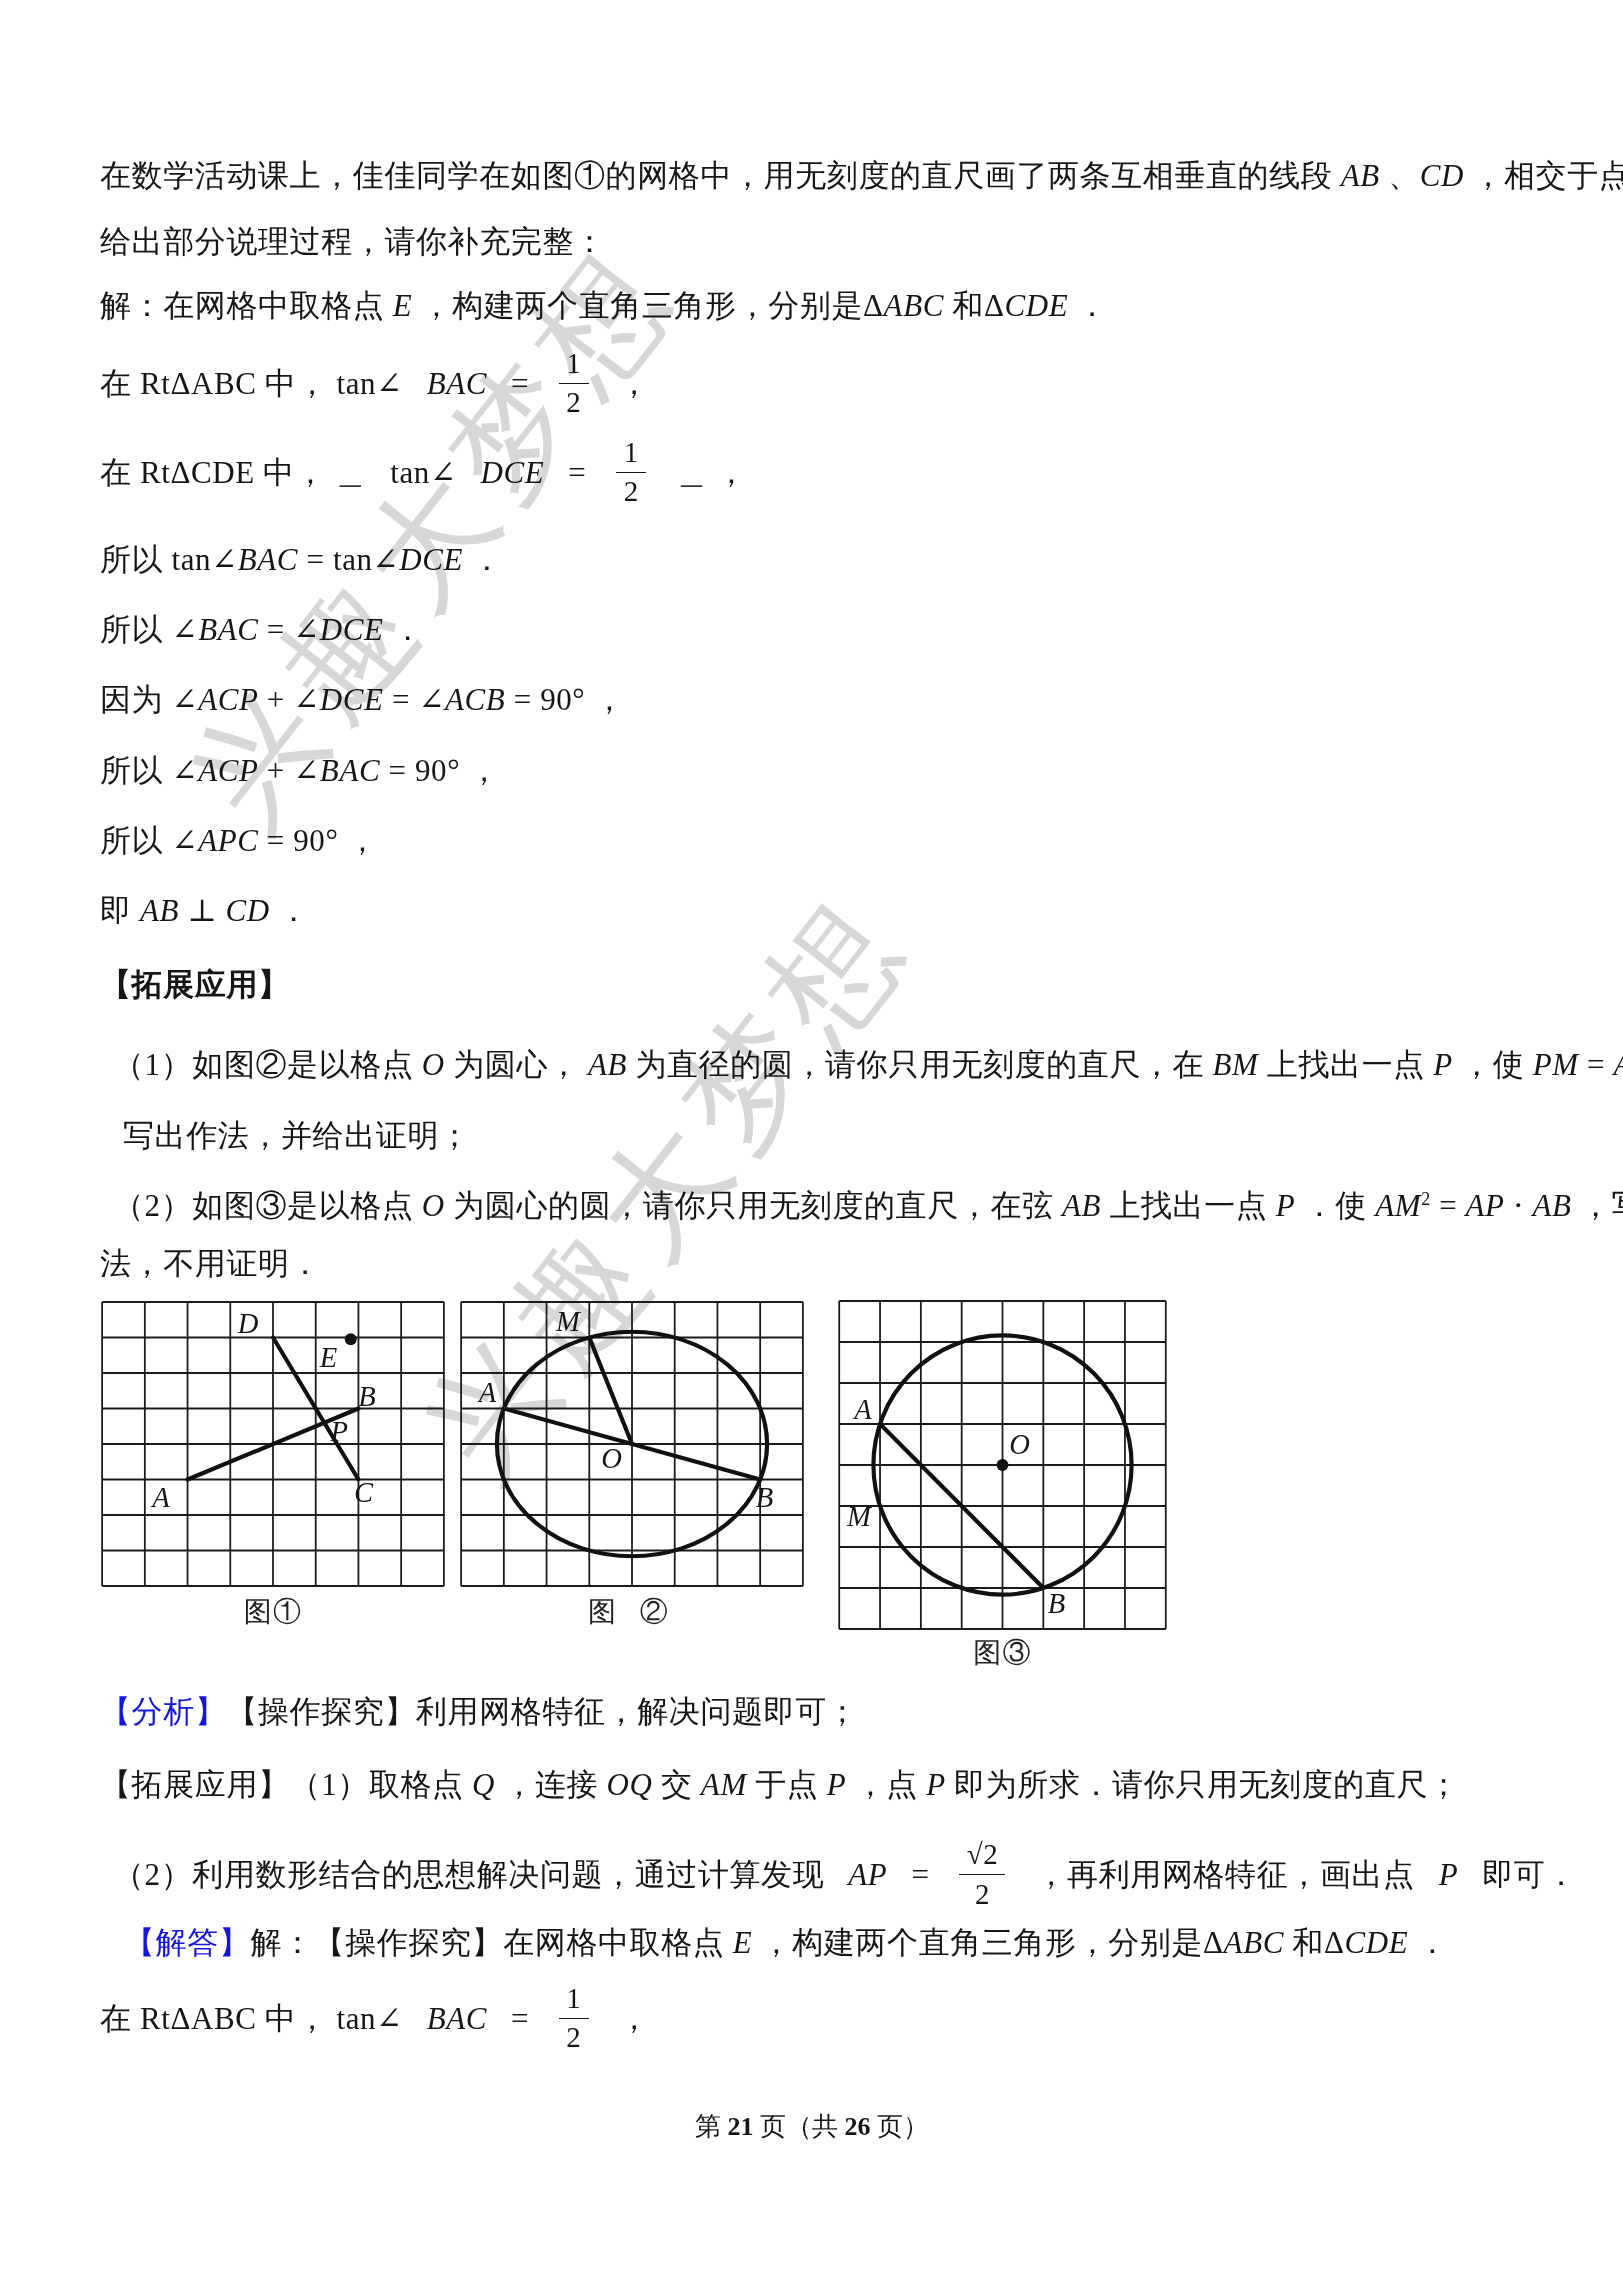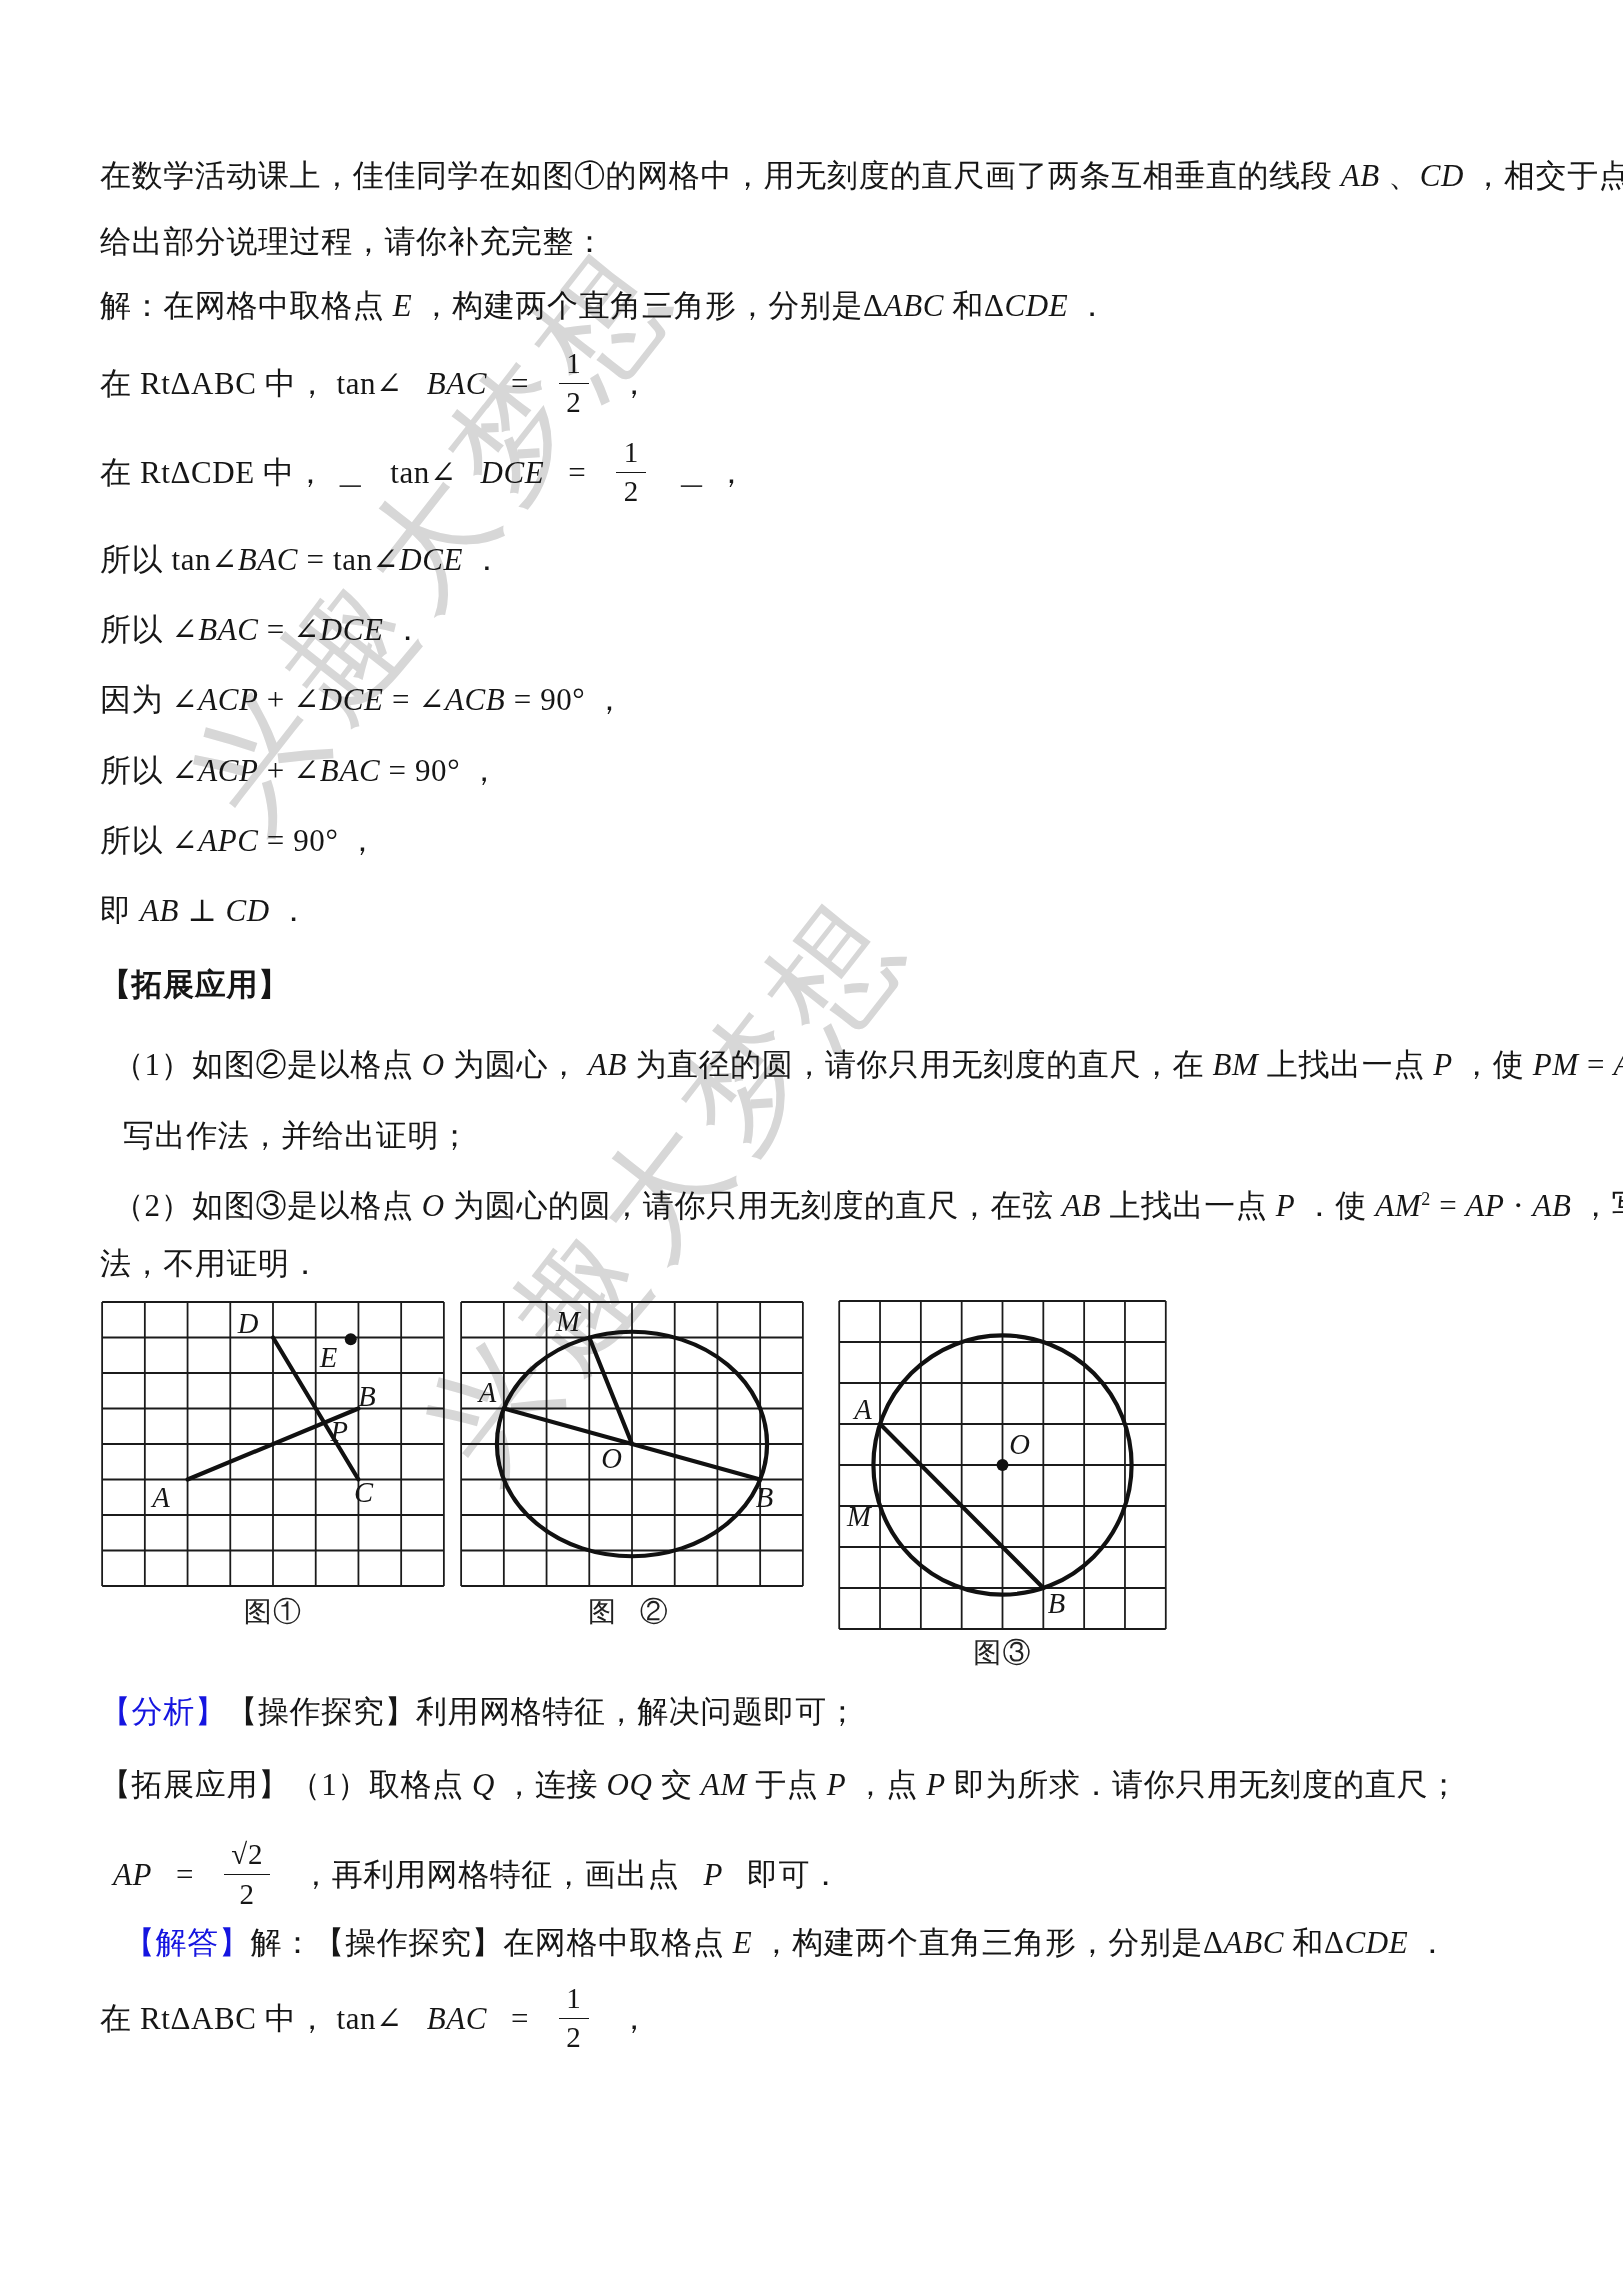--- a/index.html
+++ b/index.html
@@ -122,20 +122,21 @@
       <p class="line" id="l10"><span>所以 ∠</span><span class="i">APC</span><span> = 90° ，</span></p>
       <p class="line" id="l11"><span>即 </span><span class="i">AB</span><span> ⊥ </span><span class="i">CD</span><span> ．</span></p>
       <p class="line" id="l12"><span class="b">【拓展应用】</span></p>
       <p class="line" id="l13"><span>（1）如图②是以格点 </span><span class="i">O</span><span> 为圆心， </span><span class="i">AB</span><span> 为直径的圆，请你只用无刻度的直尺，在 </span><span class="i">BM</span><span> 上找出一点 </span><span class="i">P</span><span> ，使 </span><span class="i">PM</span><span> = </span><span class="i">AM</span></p>
       <p class="line" id="l14"><span>写出作法，并给出证明；</span></p>
       <p class="line" id="l15"><span>（2）如图③是以格点 </span><span class="i">O</span><span> 为圆心的圆，请你只用无刻度的直尺，在弦 </span><span class="i">AB</span><span> 上找出一点 </span><span class="i">P</span><span> ．使 </span><span class="i">AM</span><sup>2</sup><span> = </span><span class="i">AP</span><span> ⋅ </span><span class="i">AB</span><span> ，写出作</span></p>
       <p class="line" id="l16"><span>法，不用证明．</span></p>
       <p class="line" id="l17"><span class="blue">【分析】</span><span>【操作探究】利用网格特征，解决问题即可；</span></p>
       <p class="line" id="l18"><span>【拓展应用】（1）取格点 </span><span class="i">Q</span><span> ，连接 </span><span class="i">OQ</span><span> 交 </span><span class="i">AM</span><span> 于点 </span><span class="i">P</span><span> ，点 </span><span class="i">P</span><span> 即为所求．请你只用无刻度的直尺；</span></p>
       <p class="line formula" id="l19">
+        <span>（2）利用数形结合的思想解决问题，通过计算发现 </span>
         <span class="i">AP</span>
         <span> = </span>
         <span class="frac">
           <span class="num">√2</span>
           <span class="den">2</span>
         </span>
         <span> ，再利用网格特征，画出点 </span>
         <span class="i">P</span>
         <span> 即可．</span>
       </p>
@@ -238,14 +239,15 @@
         <line x1="68.5" y1="206.39999999999998" x2="342.5" y2="481.59999999999997" stroke="#111" stroke-width="7" stroke-linecap="round"></line>
         <circle cx="274" cy="275.2" r="10" fill="#111"></circle>
         <text x="39.73" y="198.14399999999998" text-anchor="middle" class="fig-label">A</text>
         <text x="302.77" y="255.936" text-anchor="middle" class="fig-label">O</text>
         <text x="32.879999999999995" y="377.024" text-anchor="middle" class="fig-label">M</text>
         <text x="364.42" y="524.256" text-anchor="middle" class="fig-label">B</text>
       </svg>
     <figcaption>图③</figcaption>
   </figure>
 
+  <div id="footer"><span>第 </span><span class="b">21</span><span> 页（共 </span><span class="b">26</span><span> 页）</span></div>
 </div>
 
 
 </body></html>

